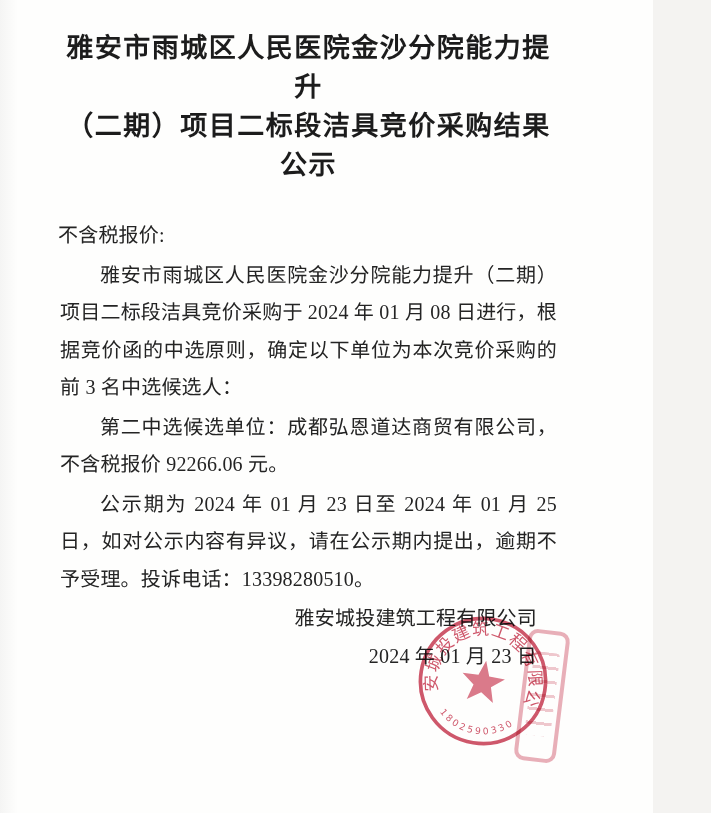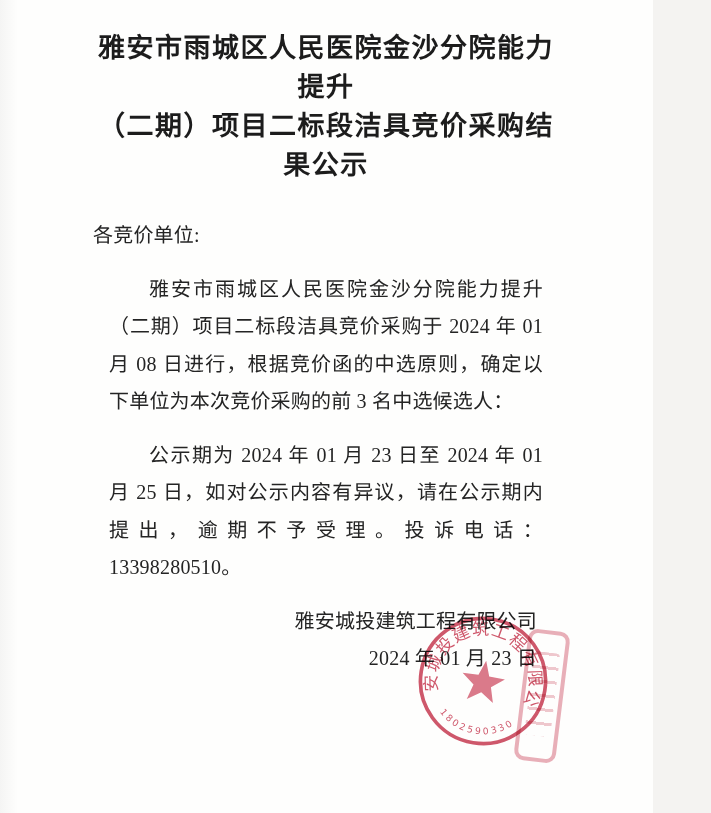--- a/index.html
+++ b/index.html
@@ -8,21 +8,21 @@
     background: #f4f3f1;
     font-family: "Liberation Serif", "DejaVu Serif", serif;
     -webkit-font-smoothing: antialiased;
   }
   .page {
     position: relative;
     width: 653px; height: 813px;
     background: #fefefd;
     overflow: hidden;
     box-sizing: border-box;
-    padding: 28px 94px 0 93px;
+    padding: 28px 94px 0 58px;
     color: #242424;
   }
   
   .page::before {
     content: "";
     position: absolute; left: 0; top: 0; bottom: 0; width: 18px;
     background: linear-gradient(to right, rgba(120,120,120,.07), rgba(120,120,120,0));
     pointer-events: none;
   }
   .doc-title {
@@ -36,21 +36,21 @@
     color: #1c1c1c;
   }
   .body-text {
     margin-top: 33px;
     font-size: 20px;
     line-height: 37.5px;
     letter-spacing: 0.2px;
   }
   .salutation { margin: 0; }
   .para {
-    margin: 16px;
+    margin: 2px;
     text-indent: 2em;
     text-align: justify;
   }
   .signature {
     margin-top: 1px;
     text-align: right;
     padding-right: 22px;
     line-height: 37.5px;
   }
   .signature .sig-line { display: block; }
@@ -89,22 +89,23 @@
 <body>
 
 <div class="page">
 
   <h1 class="doc-title">
     <span>雅安市雨城区人民医院金沙分院能力提升</span><br>
     <span>（二期）项目二标段洁具竞价采购结果公示</span>
   </h1>
 
   <div class="body-text">
-    <p class="salutation">各竞价单位:</p>
+    <p class="salutation">不含税报价:</p>
     <p class="para">雅安市雨城区人民医院金沙分院能力提升（二期）项目二标段洁具竞价采购于 2024 年 01 月 08 日进行，根据竞价函的中选原则，确定以下单位为本次竞价采购的前 3 名中选候选人：</p>
+    <p class="para">第二中选候选单位：成都弘恩道达商贸有限公司，不含税报价 92266.06 元。</p>
     <p class="para">公示期为 2024 年 01 月 23 日至 2024 年 01 月 25 日，如对公示内容有异议，请在公示期内提出，逾期不予受理。投诉电话：13398280510。</p>
 
     <div class="signature">
       <span class="sig-line">雅安城投建筑工程有限公司</span>
       <span class="sig-line">2024 年 01 月 23 日</span>
     </div>
   </div>
 
   <div class="seal">
     <svg width="164" height="164" viewBox="0 0 160 160">

